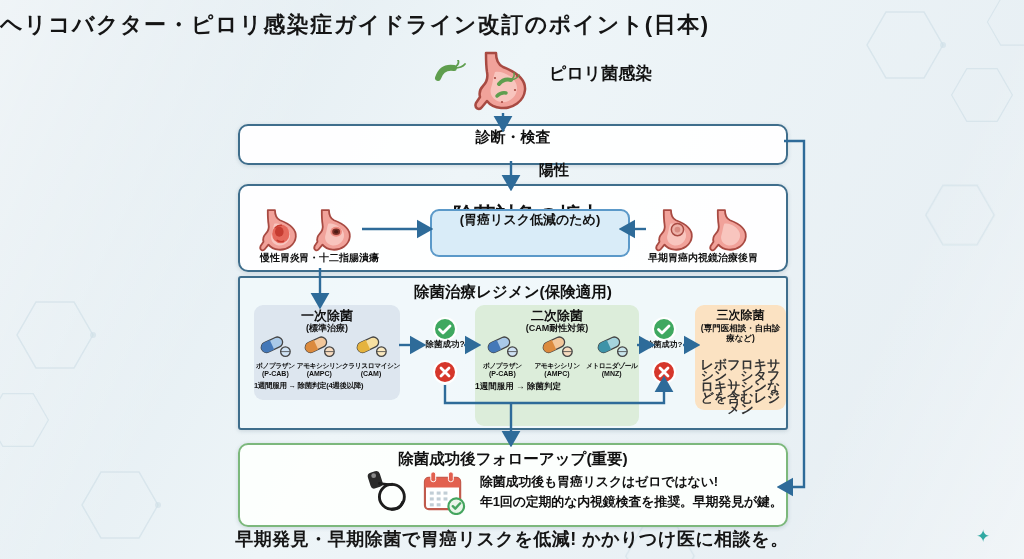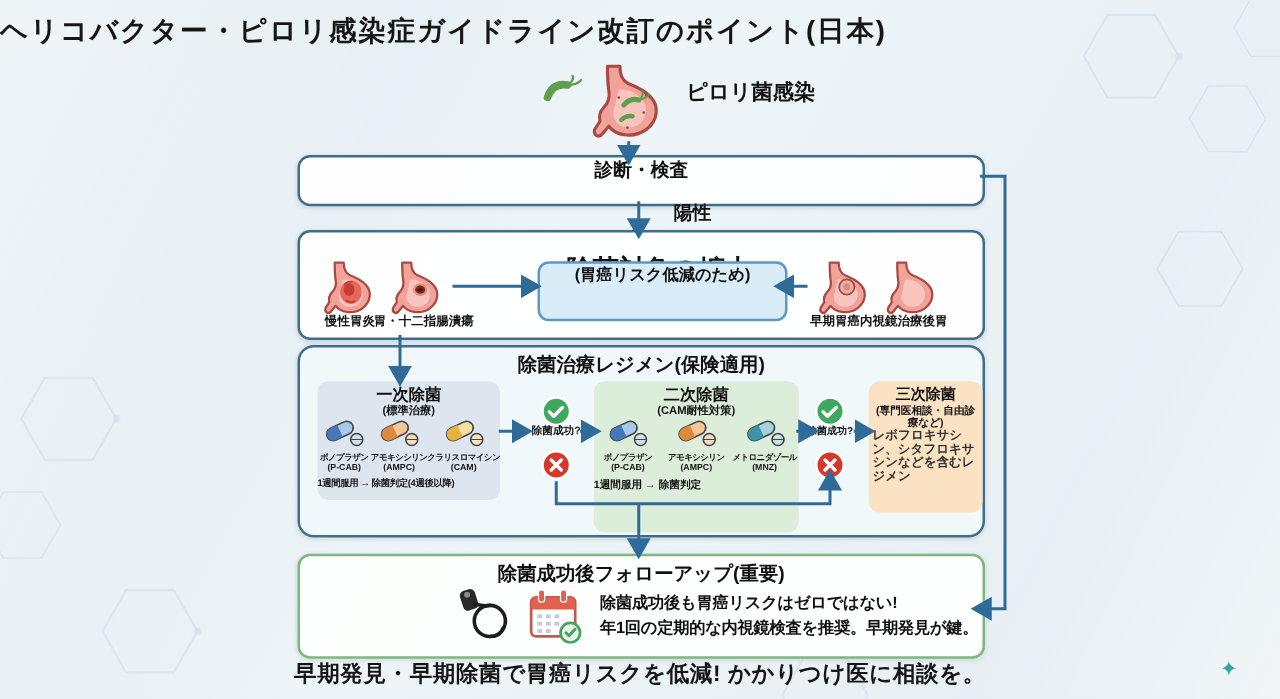--- a/index.html
+++ b/index.html
@@ -41,31 +41,31 @@
   .box2 .box-title{font-size:21px;margin-top:15px;padding-left:28px;}
   .stomach{position:absolute;width:52px;height:46px;}
   .stomach-label{position:absolute;font-size:10px;font-weight:bold;text-align:center;top:66px;line-height:11px;}
   .callout{
     position:absolute;left:190px;top:23px;width:196px;height:44px;
     background:#d9ecf8;border:2px solid #5b99c9;border-radius:9px;text-align:center;
   }
   .callout-l1{font-size:13px;font-weight:bold;margin-top:4px;}
   .callout-l2{font-size:13px;font-weight:bold;}
   
-  .box3{left:238px;top:276px;width:546px;height:150px;background:rgba(241,248,251,.9);border-radius:13px;}
+  .box3{left:238px;top:276px;width:546px;height:150px;background:rgba(241,248,251,.9);border-radius:3px;}
   .box3 .box-title{font-size:15.5px;margin-top:4px;}
   .subbox{position:absolute;border-radius:9px;top:27px;}
   .subbox .sb-title{text-align:center;font-weight:bold;font-size:13px;margin-top:3px;line-height:15px;}
   .subbox .sb-sub{text-align:center;font-weight:bold;font-size:9px;line-height:10px;}
   .first-box{left:14px;width:146px;height:95px;background:#dde6ef;}
   .second-box{left:235px;width:164px;height:121px;background:#dcedda;}
   .third-box{left:455px;width:91px;height:105px;background:#fbe2c2;padding:0 3px;box-sizing:border-box;}
   .third-box .sb-title{font-size:12px;}
   .third-box .sb-sub{font-size:8.5px;line-height:10px;}
-  .third-note{font-size:10px;font-weight:bold;text-align:left;margin-top:0;line-height:11px;color:#333;}
+  .third-note{font-size:13px;font-weight:bold;text-align:center;margin-top:16px;line-height:11px;color:#333;}
   .pill-row{display:flex;margin-top:1px;}
   .drug-col{flex:1;text-align:center;}
   .drug-col svg{width:38px;height:24px;}
   .drug-name{font-size:6.8px;font-weight:bold;white-space:nowrap;letter-spacing:-0.5px;line-height:8px;}
   .drug-abbr{font-size:7px;font-weight:bold;line-height:8px;}
   .sb-note{text-align:left;font-weight:bold;margin-top:3px;}
   .first-box .sb-note{font-size:7.5px;letter-spacing:-0.3px;}
   .second-box .sb-note{font-size:8.5px;}
   .jicon{position:absolute;width:24px;height:24px;}
   .j-label{position:absolute;top:339px;font-size:8.5px;font-weight:bold;text-align:center;white-space:nowrap;}

